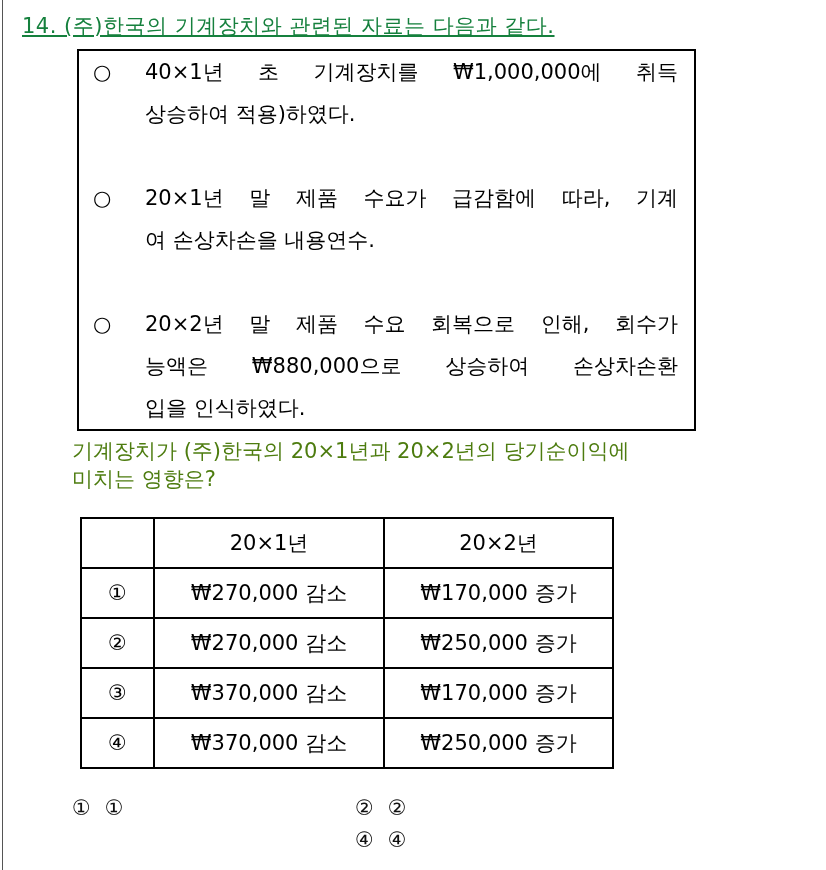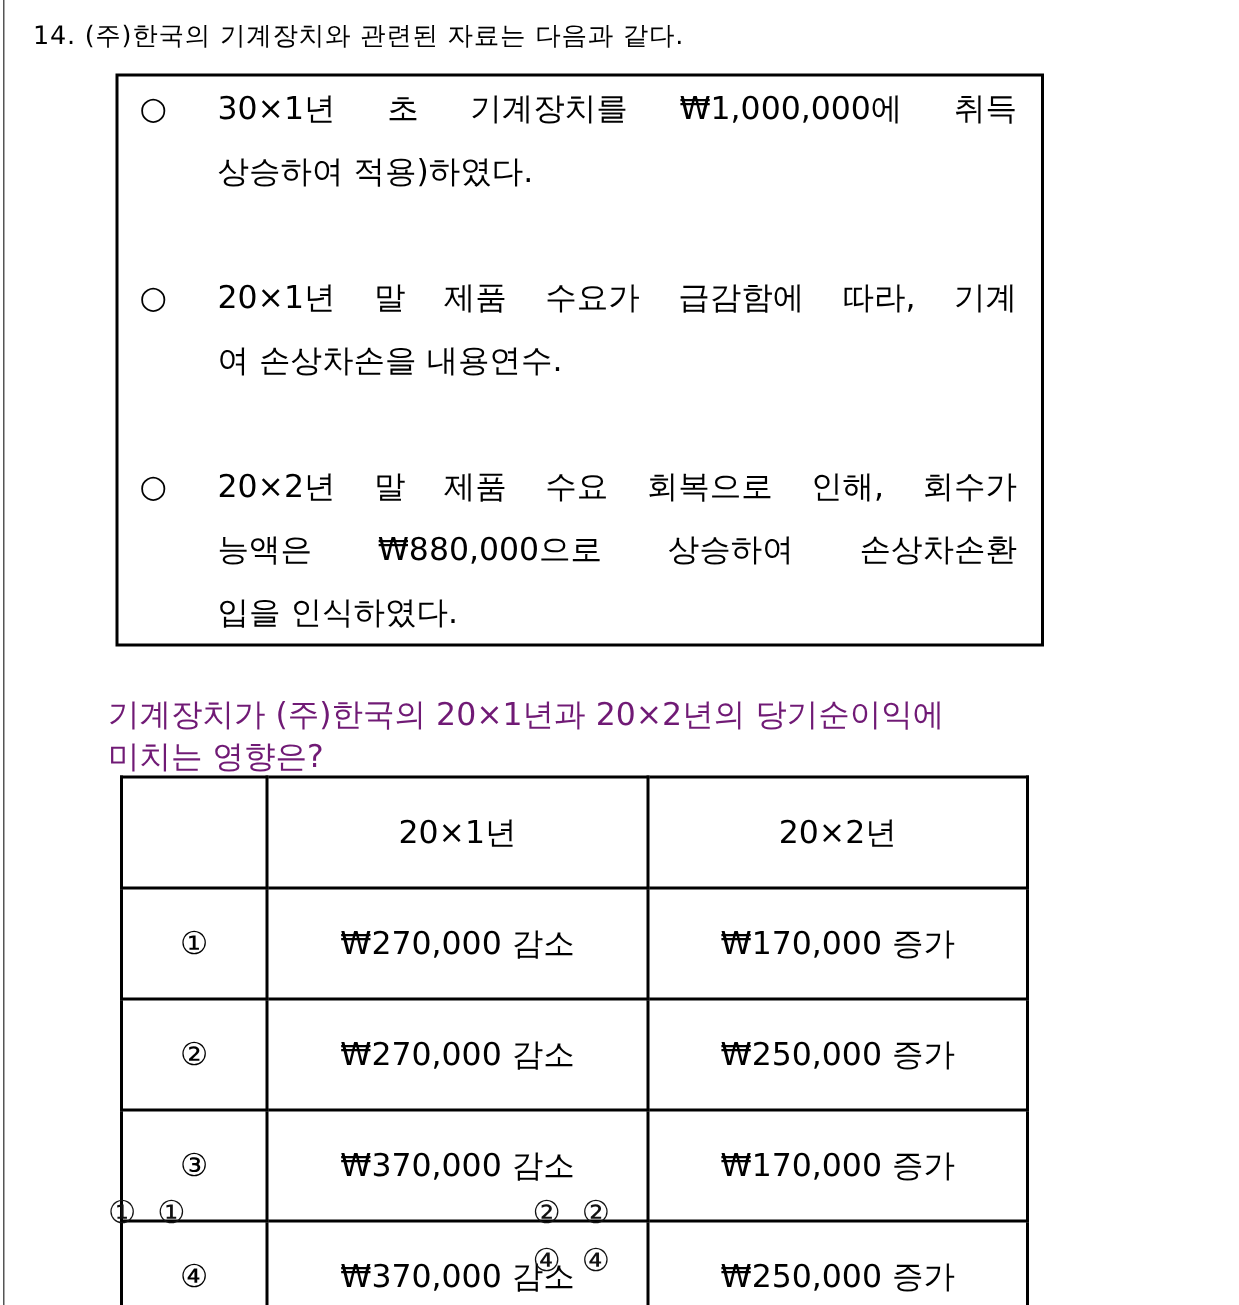--- a/index.html
+++ b/index.html
@@ -7,53 +7,54 @@
       width: 826px; height: 870px; position: relative; overflow: hidden;
       font-family: "DejaVu Sans", "Liberation Sans", sans-serif;
       color: #111111;
     }
     .page-border {
       position: absolute; left: 2px; top: 0; width: 1px; height: 870px;
       background: #555555;
     }
     .question-title {
       position: absolute; left: 22px; top: 12px;
-      font-size: 17px; letter-spacing: 0.5px; white-space: nowrap;
-      color: #000000;
+      font-size: 21px; letter-spacing: 0.5px; white-space: nowrap;
+      color: #15803d;
+      text-decoration: underline;
     }
     .info-box {
       position: absolute; left: 77px; top: 49px; width: 615px; height: 378px;
       border: 2px solid #000;
       box-sizing: content-box;
     }
     .info-item {
       position: absolute; left: 14px; width: 585px;
       font-size: 21px; line-height: 42px; color: #000;
     }
     .info-item .bullet {
       position: absolute; left: 0; top: 0; width: 22px; text-align: left;
     }
     .info-item .lines { margin-left: 52px; }
     .info-item .line {
       display: block; white-space: nowrap; height: 42px;
       text-align: justify; text-align-last: justify;
     }
     .info-item .line.last { text-align-last: left; }
     .prompt {
-      position: absolute; left: 72px; top: 462px;
-      font-size: 21px; line-height: 28px; color: #701a75;
+      position: absolute; left: 72px; top: 437px;
+      font-size: 21px; line-height: 28px; color: #4d7c0f;
     }
     .prompt span { display: block; white-space: nowrap; }
     table.answer-table {
       position: absolute; left: 80px; top: 517px;
       border-collapse: collapse;
       font-size: 21px;
     }
     table.answer-table td, table.answer-table th {
-      border: 2px solid #000; height: 48px; padding: 12px;
+      border: 2px solid #000; height: 48px; padding: 0;
       text-align: center; font-weight: normal; color: #000;
       white-space: nowrap;
     }
     .col-num { width: 71px; }
     .col-y1 { width: 228px; }
     .col-y2 { width: 227px; margin-left: 24px; }
     .choices {
       position: absolute; left: 72px; top: 796px; width: 500px;
       font-size: 21px; color: #111;
     }
@@ -66,21 +67,21 @@
 <body>
 
 <div class="page-border"></div>
 
 <div class="question-title">14. (주)한국의 기계장치와 관련된 자료는 다음과 같다.</div>
 
 <div class="info-box">
   <div class="info-item" style="top:0px;">
     <span class="bullet">○</span>
     <div class="lines">
-      <span class="line">30×1년 초 기계장치를 ₩1,000,000에 취득</span>
+      <span class="line">40×1년 초 기계장치를 ₩1,000,000에 취득</span>
       <span class="line last">상승하여 적용)하였다.</span>
     </div>
   </div>
   <div class="info-item" style="top:126px;">
     <span class="bullet">○</span>
     <div class="lines">
       <span class="line">20×1년 말 제품 수요가 급감함에 따라, 기계</span>
       <span class="line last">여 손상차손을 내용연수.</span>
     </div>
   </div>

